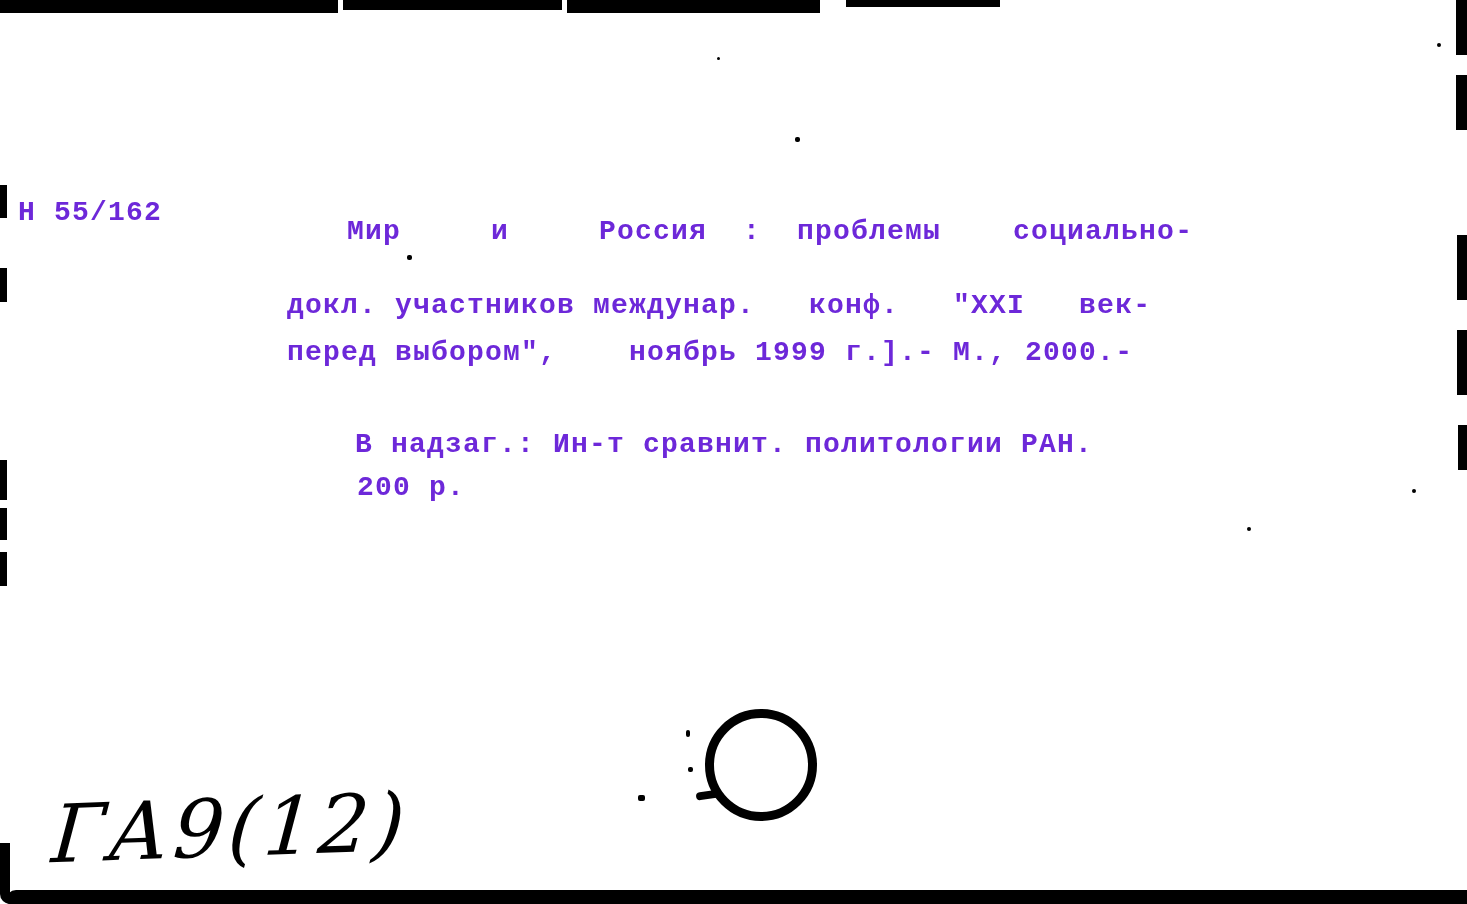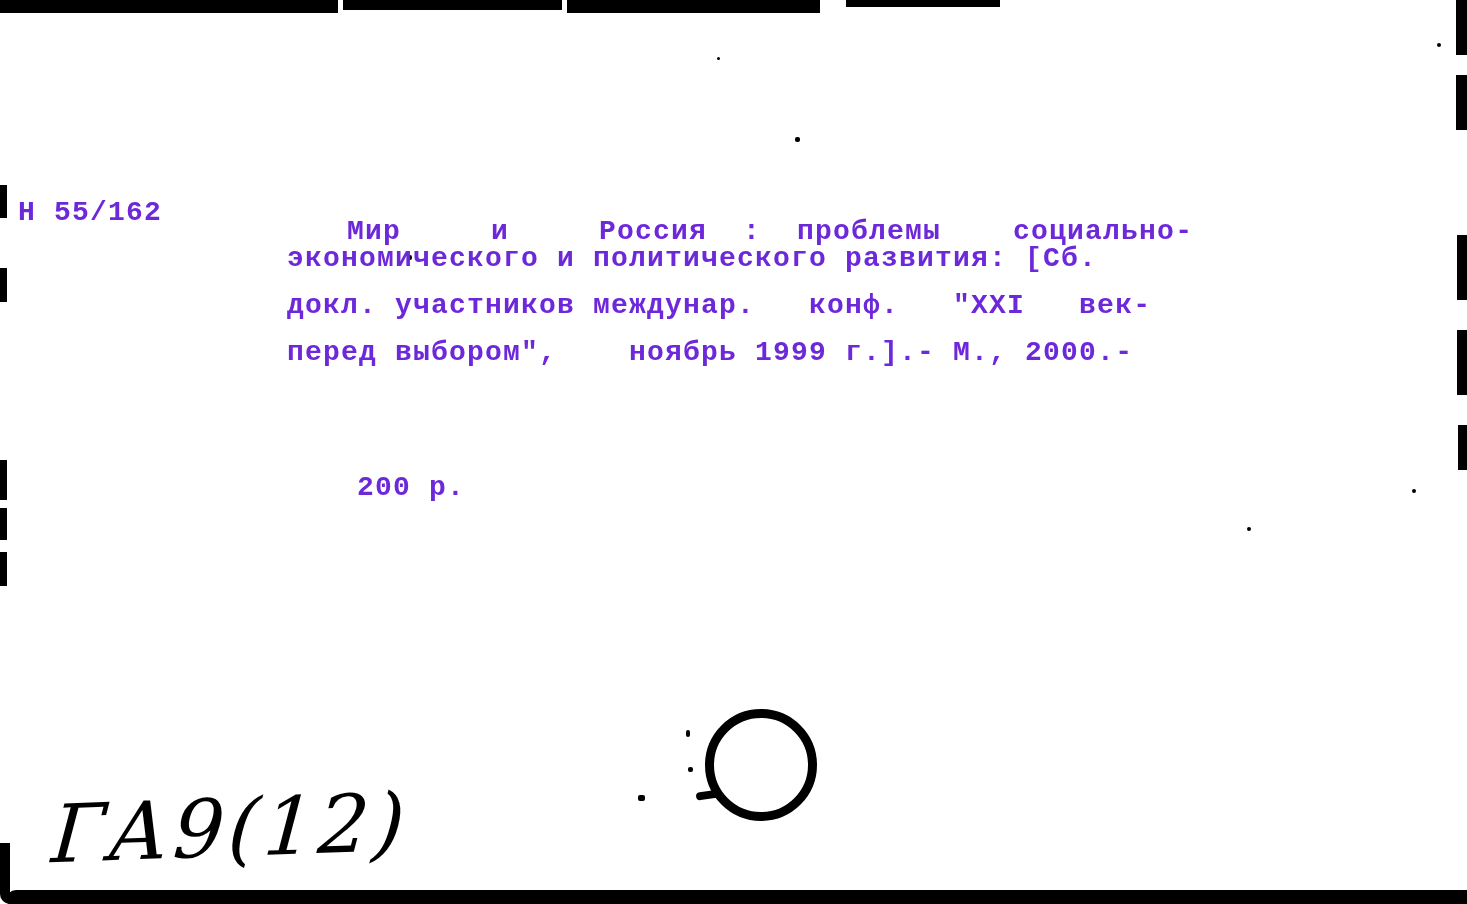--- a/index.html
+++ b/index.html
@@ -82,22 +82,22 @@
   <div class="speck" style="left:688px;top:767px;width:5px;height:5px;"></div>
   <div class="speck" style="left:696px;top:791px;width:24px;height:8px;border-radius:4px;transform:rotate(-8deg);"></div>
   <div class="speck" style="left:752px;top:808px;width:22px;height:5px;border-radius:3px;transform:rotate(-4deg);"></div>
   <div class="speck" style="left:638px;top:795px;width:7px;height:6px;"></div>
 
   <div class="hole"></div>
 
   <div class="tw" style="left:18px;top:194px;">Н 55/162</div>
 
   <div class="tw" style="left:347px;top:193px;margin-top:20px;">Мир     и     Россия  :  проблемы    социально-</div>
-  <div class="tw" style="left:287px;top:240px;">экономического и политического развития: [Сб.</div>
   <div class="tw" style="left:287px;top:287px;">докл. участников междунар.   конф.   "XXI   век-</div>
   <div class="tw" style="left:287px;top:334px;">перед выбором",    ноябрь 1999 г.].- М., 2000.-</div>
 
+  <div class="tw" style="left:355px;top:426px;">В надзаг.: Ин-т сравнит. политологии РАН.</div>
   <div class="tw" style="left:357px;top:469px;">200 р.</div>
 
 
   <div class="hand">ГА9(12)</div>
 
 </div>
 
 </body></html>

